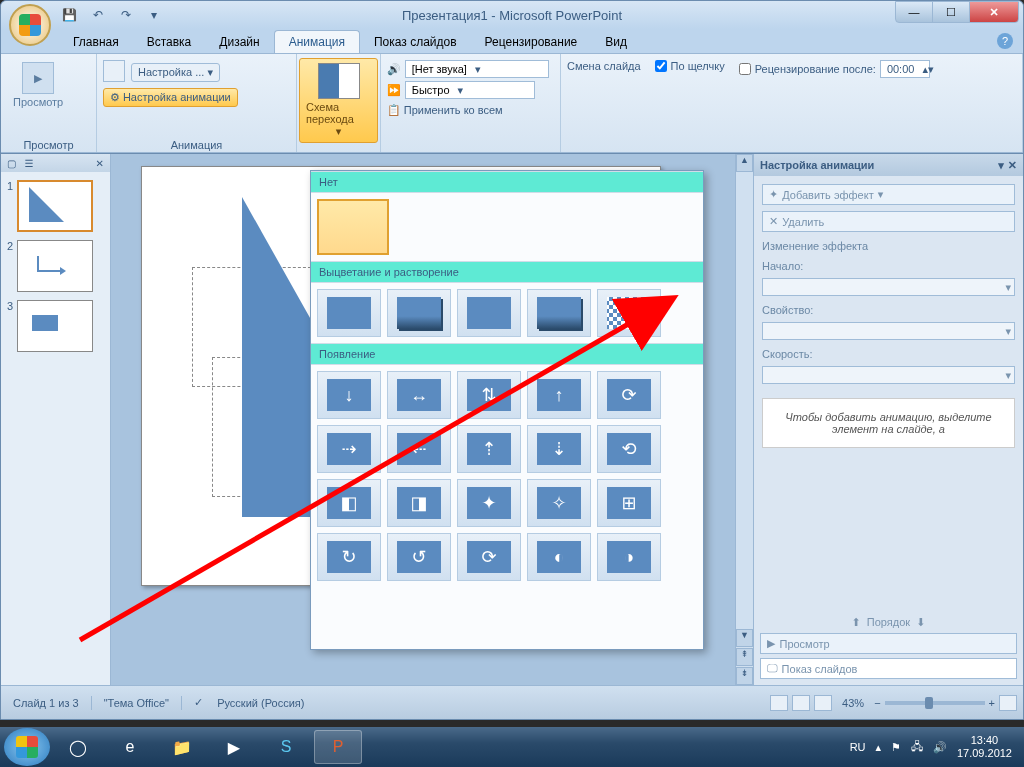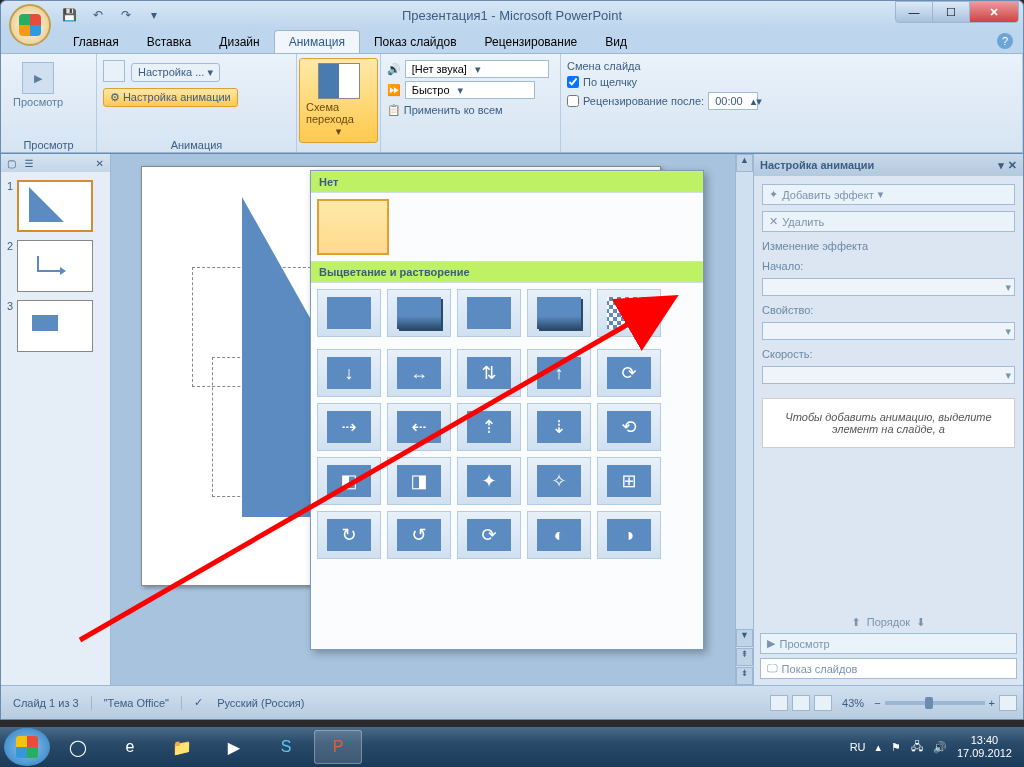--- a/index.html
+++ b/index.html
@@ -63,21 +63,21 @@
 .tp-header .tp-close { margin-left: auto; display: flex; gap: 4px; }
 .tp-body { padding: 8px; display: flex; flex-direction: column; gap: 6px; }
 .tp-btn { border: 1px solid #a0bcd8; background: #eaf2fa; padding: 3px 6px; display: flex; align-items: center; gap: 4px; color: #7a94ae; }
 .tp-section { color: #6b88a5; font-size: 11px; margin-top: 2px; }
 .tp-combo { border: 1px solid #a0bcd8; background: #eef4fa; height: 18px; display:flex; align-items:center; justify-content:flex-end; padding:0 3px; color:#7a94ae; }
 .tp-hint { background: #fff; border: 1px solid #ccc; padding: 12px; text-align: center; font-style: italic; color: #555; margin: 8px 0; font-size: 11px; }
 .tp-footer { margin-top: auto; padding: 6px; display: flex; flex-direction: column; gap: 4px; }
 
 
 .gallery { position: absolute; left: 310px; top: 170px; width: 394px; height: 480px; background: #fafcfe; border: 1px solid #7a9bbd; box-shadow: 3px 3px 8px rgba(0,0,0,0.3); z-index: 50; overflow-y: auto; }
-.gal-section { font-size: 11px; font-weight: bold; color: #3b5d82; padding: 4px 8px; background: #bef264; border-bottom: 1px solid #d0dce8; border-top: 1px solid #d0dce8; }
+.gal-section { font-size: 11px; font-weight: normal; color: #3b5d82; padding: 4px 8px; background: #5eead4; border-bottom: 1px solid #d0dce8; border-top: 1px solid #d0dce8; }
 .gal-grid { display: flex; flex-wrap: wrap; padding: 6px; gap: 6px; }
 .gal-item { width: 64px; height: 48px; border: 1px solid #b5cce2; background: linear-gradient(#e8f0f8,#d0e0f0); display: flex; align-items: center; justify-content: center; position: relative; }
 .gal-item.none { background: #fff; width: 72px; height: 56px; }
 .gal-item.sel { border: 2px solid #e0a030; background: linear-gradient(#ffe9a8,#ffd98d); }
 .gal-item .inner { width: 44px; height: 32px; background: #5b8bc0; }
 .gal-item.fade1 .inner { background: linear-gradient(#5b8bc0 60%, #2a4a6a); box-shadow: 2px 2px 0 #2a4a6a; }
 .gal-item.checker .inner { background: repeating-conic-gradient(#5b8bc0 0 25%, #fff 0 50%) 50%/8px 8px; }
 .gal-item .arrow { position: absolute; color: #fff; font-size: 18px; }
 
 
@@ -182,21 +182,21 @@
           <div class="combo" style="width:130px">
               <span>Быстро</span>
               <span class="dd">▾</span>
             </div>
         </div>
         <div class="small-btn" style="border:none;background:none;padding:2px 0">📋 <span>Применить ко всем</span></div>
       </div>
     </div>
 
     <div class="rgroup" style="flex:1">
-      <div class="rgroup-body" style="flex-direction:column; gap:4px;">
+      <div class="rgroup-body" style="flex-direction:row; gap:14px;">
         <div style="font-size:11px;color:#3b5d82">Смена слайда</div>
         <label class="check">
             <input type="checkbox" checked="" style=""> 
             <span>По щелчку</span>
           </label>
         <label class="check">
             <input type="checkbox" style=""> 
             <span>Рецензирование после:</span>
           <div class="combo" style="width:50px">
               <span>00:00</span>
@@ -321,20 +321,21 @@
     <div class="gal-item">
         <div class="inner"></div>
       </div>
     <div class="gal-item fade1">
         <div class="inner"></div>
       </div>
     <div class="gal-item checker">
         <div class="inner"></div>
       </div>
   </div>
+  <div class="gal-section">Появление</div>
   <div class="gal-grid">
     <div class="gal-item">
         <div class="inner"></div>
         <span class="arrow">↓</span>
       </div>
     <div class="gal-item">
         <div class="inner"></div>
         <span class="arrow">↔</span>
       </div>
     <div class="gal-item">

